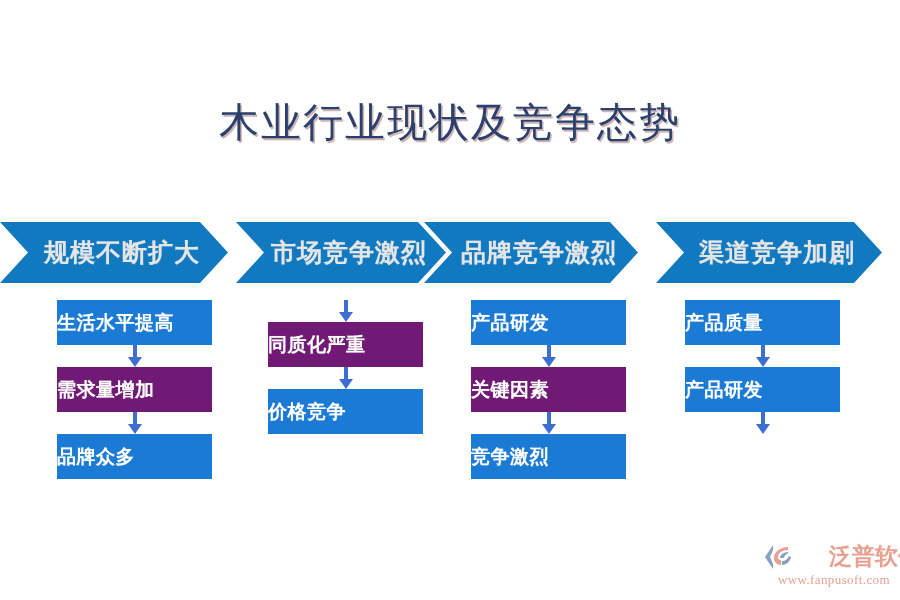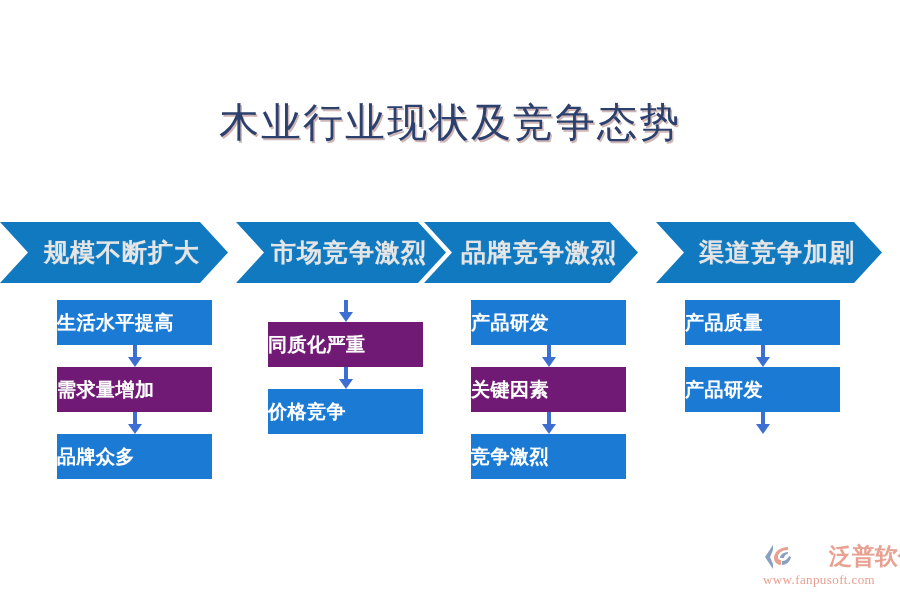--- a/index.html
+++ b/index.html
@@ -172,20 +172,21 @@
     line-height: 28px;
   }
   .logo-url {
     font-size: 13px;
     color: #e8a091;
     letter-spacing: 0.4px;
     font-family: "Liberation Serif", "DejaVu Serif", serif;
     white-space: nowrap;
     margin-top: 1px;
     padding-left: 1px;
+    text-align: right;
   }
 </style>
 </head>
 <body>
 
 <div id="slide">
 
   <div class="title">木业行业现状及竞争态势</div>
 
   <div class="chevron-band">

